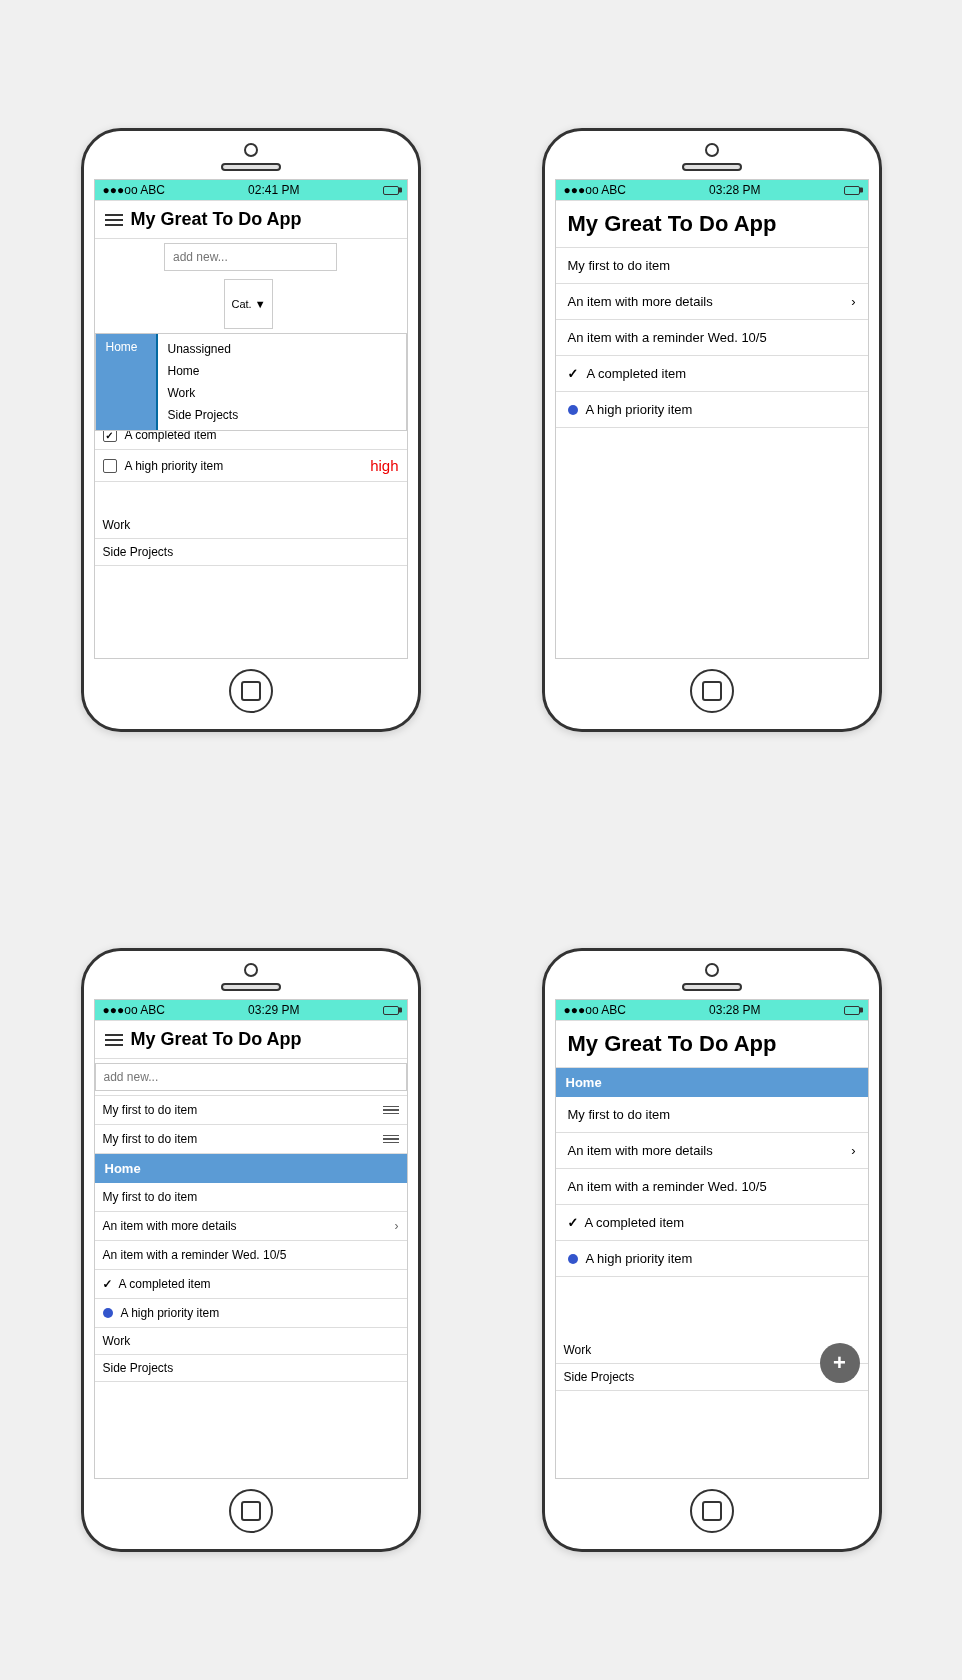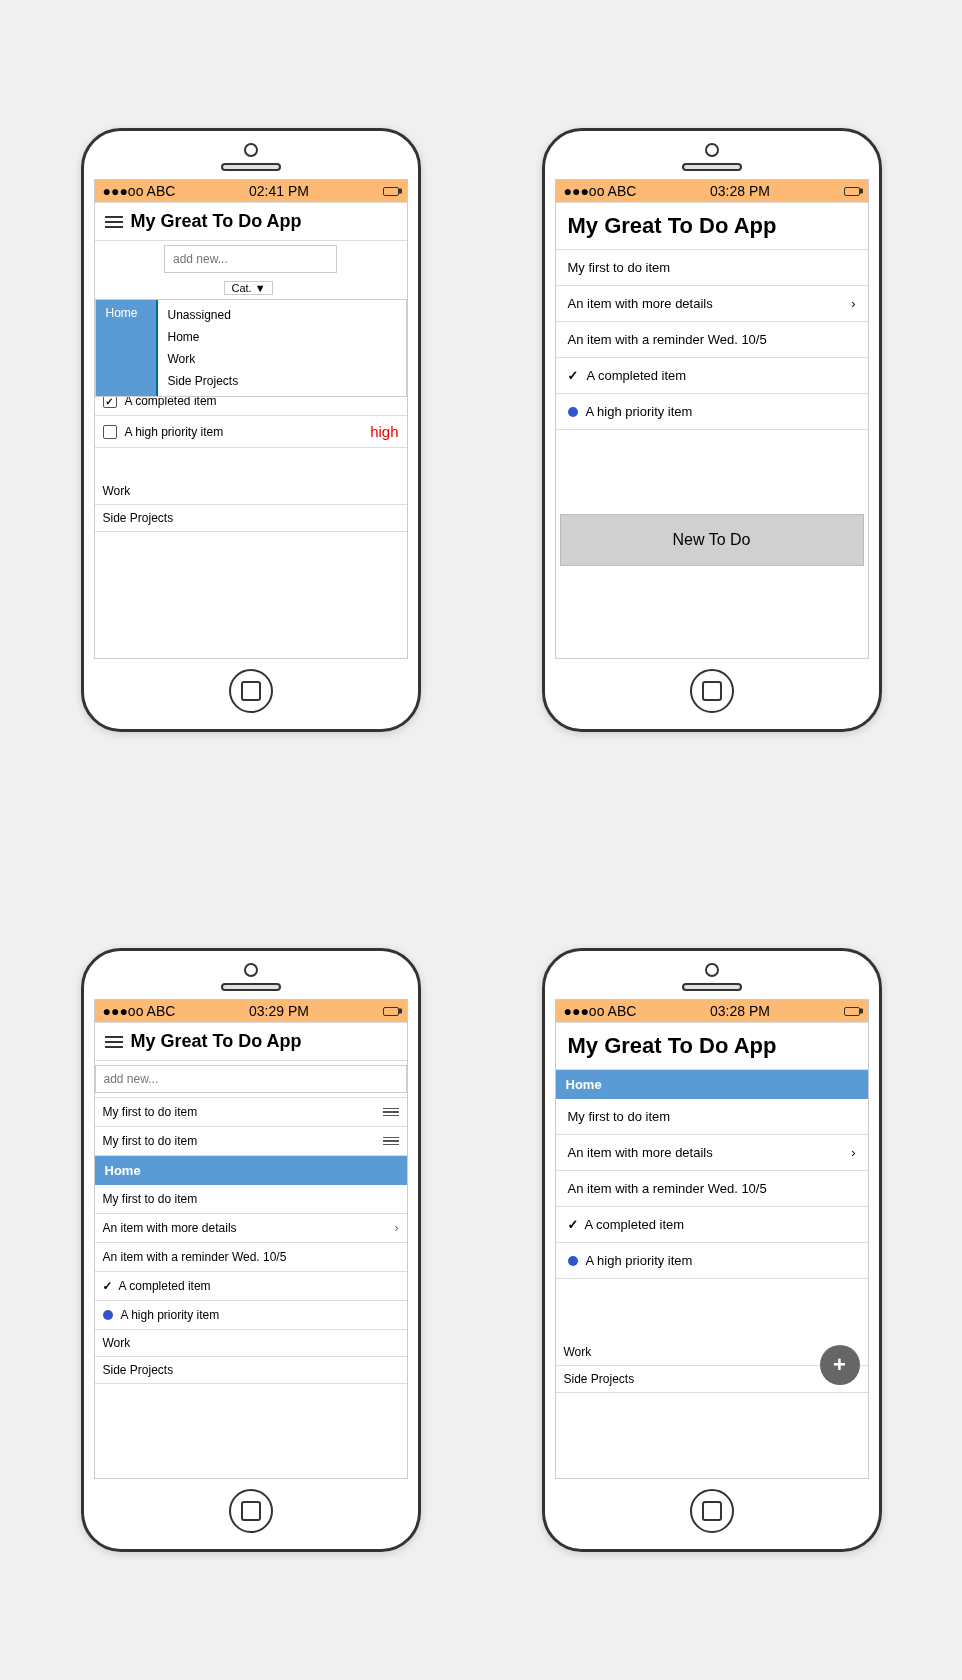--- a/index.html
+++ b/index.html
@@ -91,22 +91,22 @@
       border: 2px solid #333;
       border-radius: 3px;
     }
 
     
     .status-bar {
       display: flex;
       justify-content: space-between;
       align-items: center;
       padding: 3px 8px;
-      font-size: 14px;
-      background: #fdba74;
+      font-size: 12px;
+      background: #5eead4;
       border-bottom: 1px solid #ddd;
     }
     .battery-icon {
       width: 16px;
       height: 9px;
       border: 1.5px solid #333;
       border-radius: 2px;
       position: relative;
     }
     .battery-icon::after {
@@ -164,21 +164,21 @@
     .add-new-input {
       flex: 1;
       padding: 6px 8px;
       border: 1px solid #ccc;
       font-size: 12px;
       outline: none;
       margin: 4px;
     }
 
     .cat-button {
-      padding: 0 6px;
+      padding: 18px 6px;
       border: 1px solid #ccc;
       background: #fff;
       font-size: 11px;
       cursor: pointer;
       margin: 4px 4px 4px 0;
       white-space: nowrap;
     }
 
     .dropdown-overlay {
       position: absolute;
@@ -426,21 +426,20 @@
       <div class="detail-item">
         <span class="check-mark">✓</span>
         <span>A completed item</span>
       </div>
       <div class="detail-item">
         <span class="dot" style="width:10px;height:10px;background:#3355cc;border-radius:50%;margin-right:8px;display:inline-block;flex-shrink:0;"></span>
         <span>A high priority item</span>
       </div>
       <div style="flex:1; min-height: 80px;"></div>
 
-      <div class="new-todo-btn">New To Do</div>
     </div>
     <div class="phone-bottom">
       <div class="home-button">
         <div class="home-button-inner"></div>
       </div>
     </div>
   </div>
 </div>
 
 <div class="quadrant">

